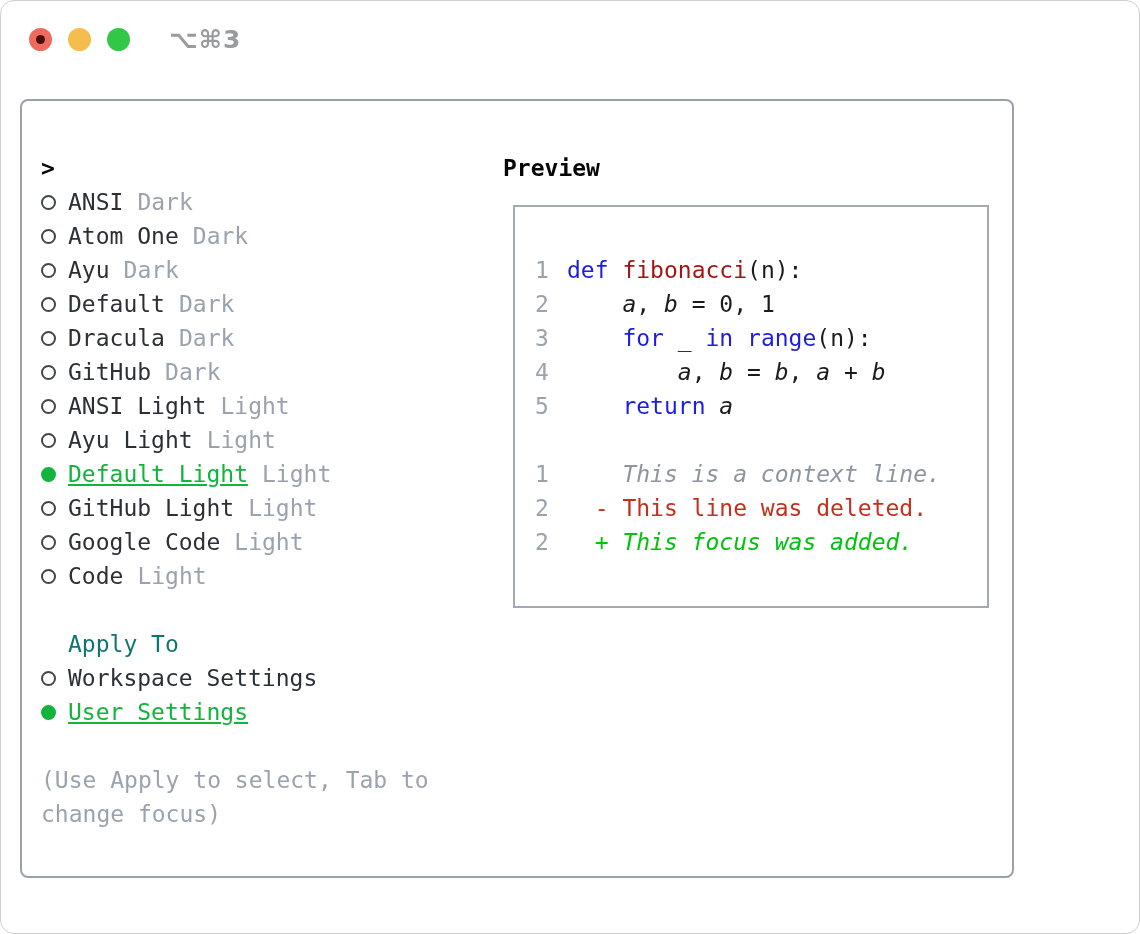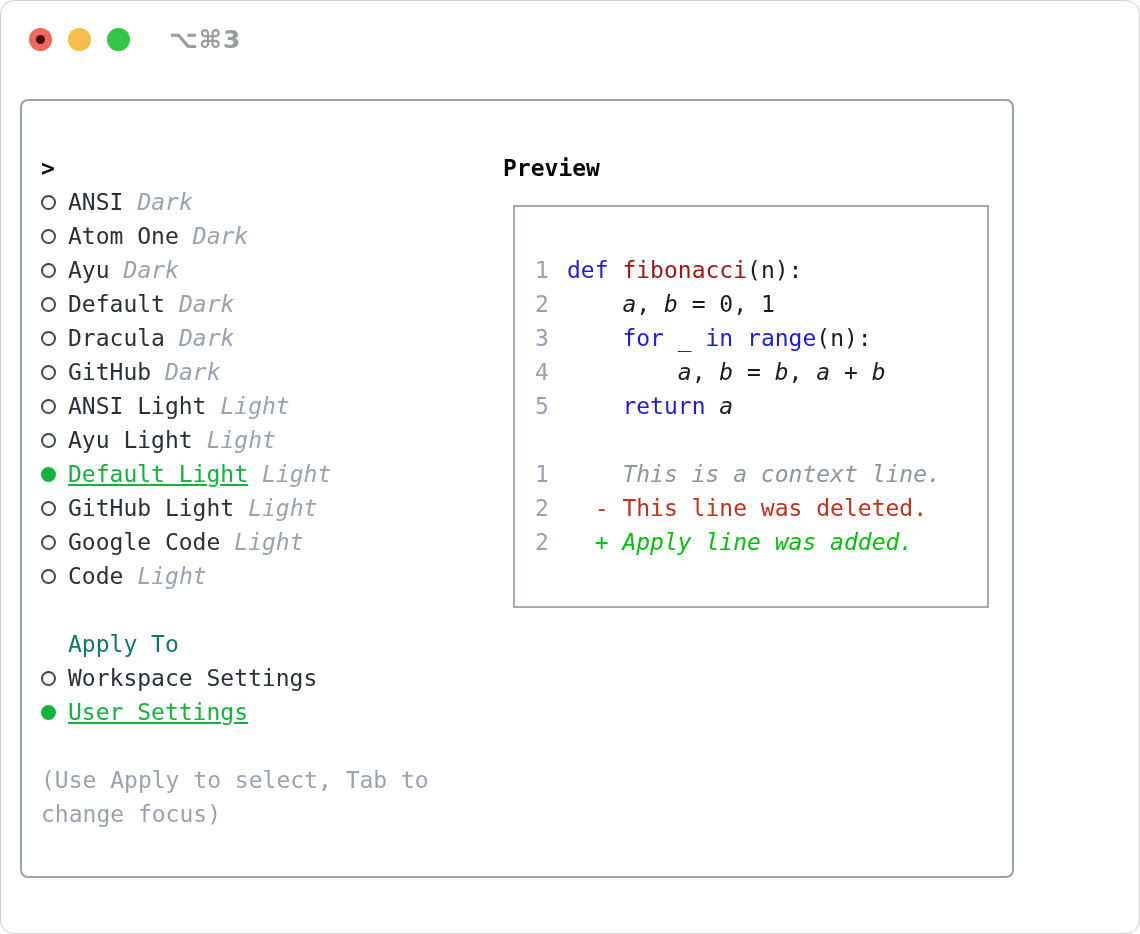--- a/index.html
+++ b/index.html
@@ -30,21 +30,21 @@
   .left-col{width:462px;flex:none;}
   .right-col{flex:1;}
   .line{height:34px;display:flex;align-items:center;white-space:pre;font-size:23px;}
   .marker{display:inline-block;width:27px;flex:none;}
   .prompt{font-weight:bold;color:#050505;}
   .heading{font-weight:bold;color:#050505;}
   .radio{width:11px;height:11px;border:2px solid #42474e;border-radius:50%;display:inline-block;}
   .radio.selected{background:var(--accent-green,#12b43c);border-color:var(--accent-green,#12b43c);}
   .iname{color:#2b2f36;}
   .iname.selected{color:var(--accent-green,#12b43c);text-decoration:underline;}
-  .variant{color:var(--muted-gray,#9aa2ae);font-style:italic;margin-left:14px;}
+  .variant{color:var(--muted-gray,#9aa2ae);margin-left:14px;}
   .apply-heading{color:#0f766e;}
   .help-text{color:var(--muted-gray,#9aa2ae);}
   
   .preview-box{
     margin-top:20px;margin-left:10px;width:476px;height:403px;box-sizing:border-box;
     border:2px solid var(--border-gray-light,#a3aab4);
     padding:46px 0 0 20px;overflow:hidden;
   }
   .pline{height:34px;line-height:34px;white-space:pre;font-size:23px;}
   .lnum{display:inline-block;width:32px;color:var(--muted-gray,#9aa2ae);}
@@ -121,18 +121,18 @@
       </div>
       <div class="preview-box" id="preview-lines">
           <div class="pline"><span class="lnum">1</span><span class="tok-kw">def</span><span class="tok-pl"> </span><span class="tok-fn">fibonacci</span><span class="tok-pl">(n):</span></div>
           <div class="pline"><span class="lnum">2</span><span class="tok-pl">    </span><span class="tok-var">a</span><span class="tok-pl">, </span><span class="tok-var">b</span><span class="tok-pl"> = 0, 1</span></div>
           <div class="pline"><span class="lnum">3</span><span class="tok-pl">    </span><span class="tok-kw">for</span><span class="tok-pl"> _ </span><span class="tok-kw">in</span><span class="tok-pl"> </span><span class="tok-kw">range</span><span class="tok-pl">(n):</span></div>
           <div class="pline"><span class="lnum">4</span><span class="tok-pl">        </span><span class="tok-var">a</span><span class="tok-pl">, </span><span class="tok-var">b</span><span class="tok-pl"> = </span><span class="tok-var">b</span><span class="tok-pl">, </span><span class="tok-var">a</span><span class="tok-pl"> + </span><span class="tok-var">b</span></div>
           <div class="pline"><span class="lnum">5</span><span class="tok-pl">    </span><span class="tok-kw">return</span><span class="tok-pl"> </span><span class="tok-var">a</span></div>
           <div class="pline"><span class="lnum"></span></div>
           <div class="pline"><span class="lnum">1</span><span class="tok-ctx">    This is a context line.</span></div>
           <div class="pline"><span class="lnum">2</span><span class="tok-del">  - This line was deleted.</span></div>
-          <div class="pline"><span class="lnum">2</span><span class="tok-add">  + Apply line was added.</span></div>
+          <div class="pline"><span class="lnum">2</span><span class="tok-add">  + This focus was added.</span></div>
         </div>
     </div>
 
   </div>
 </div>
 
 </body></html>

